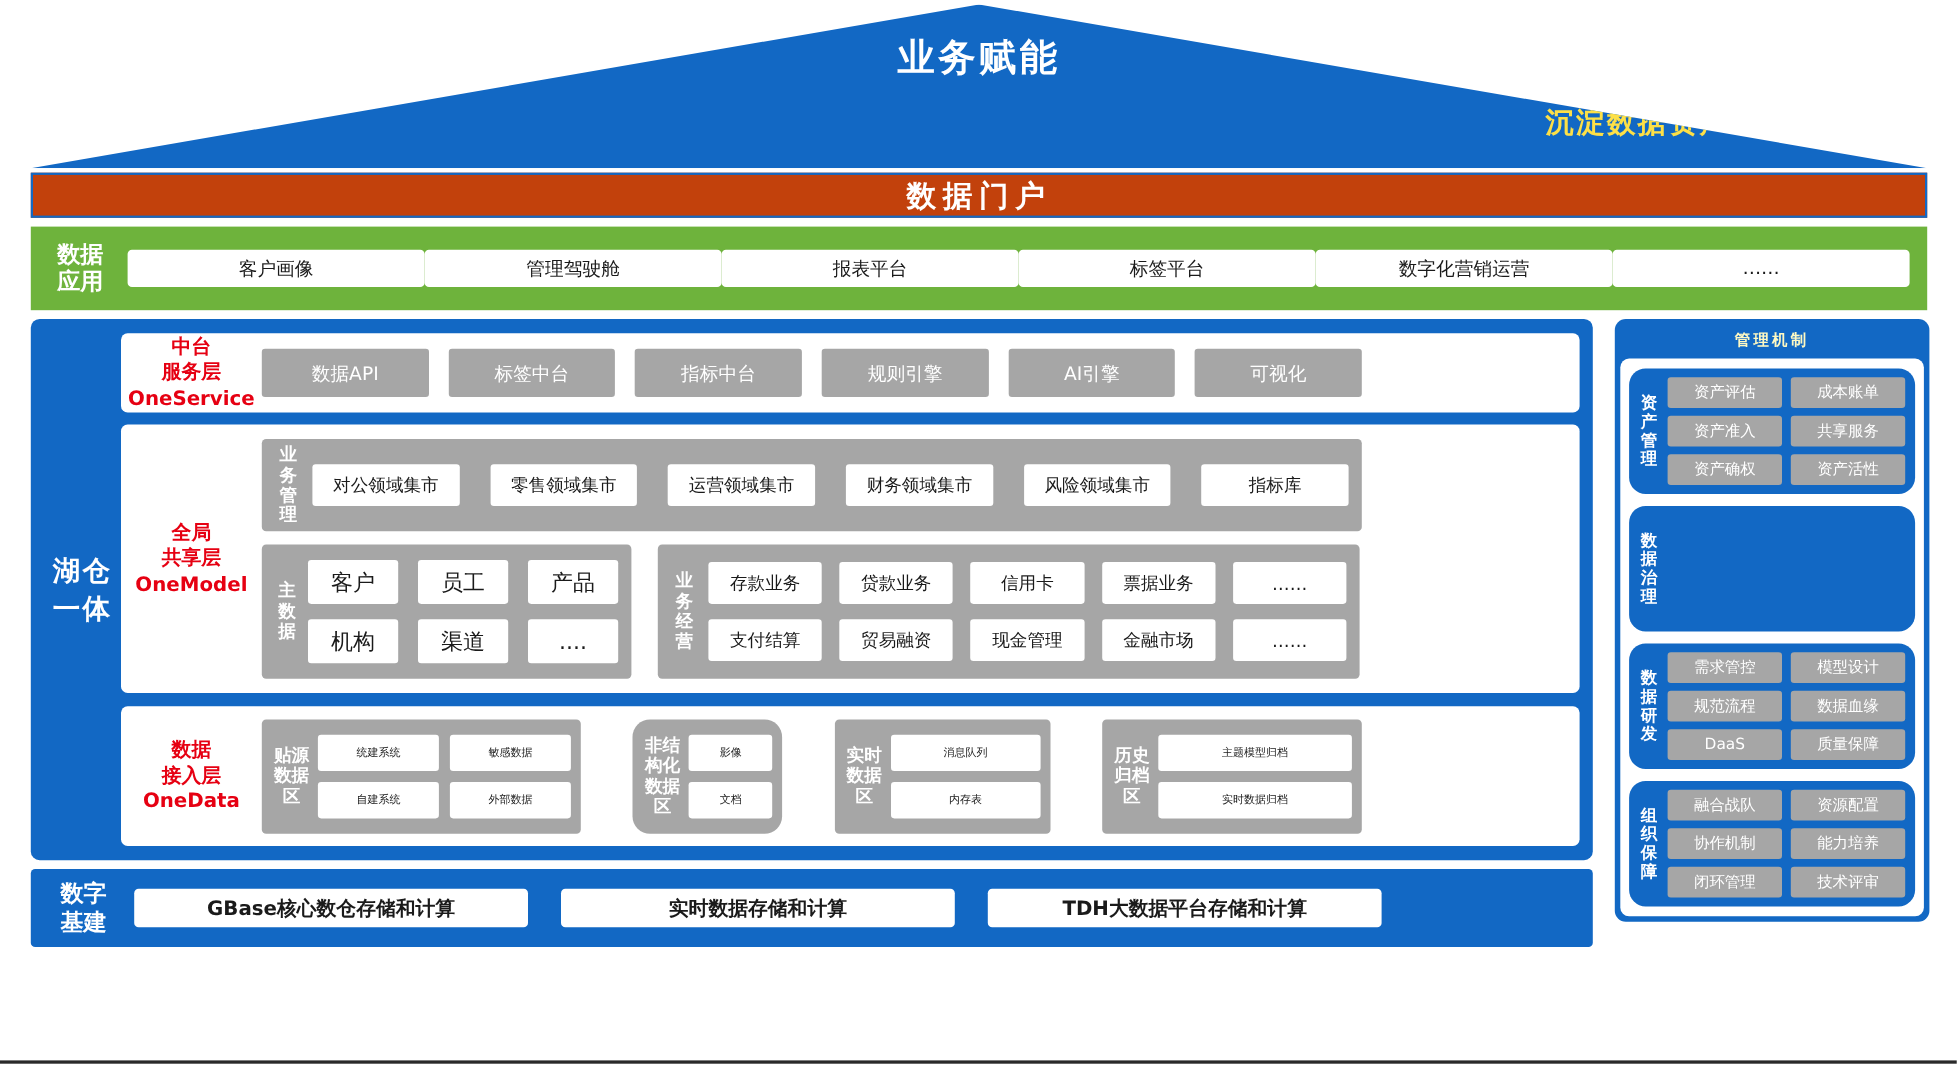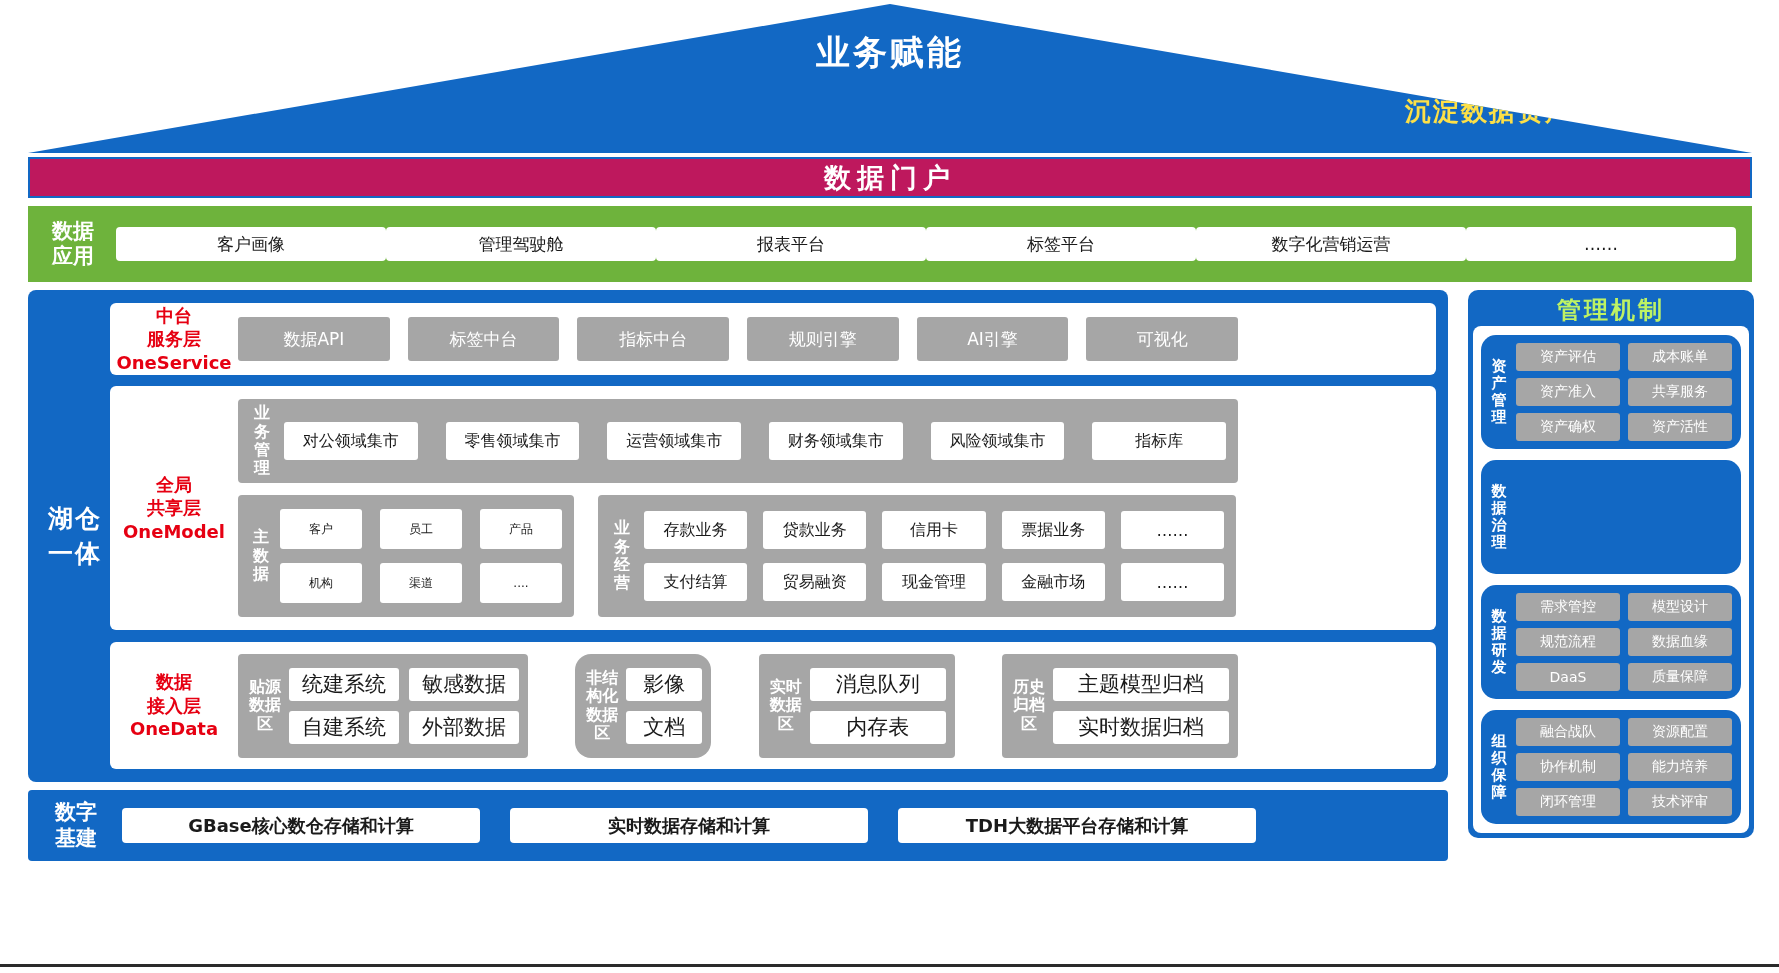--- a/index.html
+++ b/index.html
@@ -11,21 +11,21 @@
   
   #roof { position:absolute; left:28px; top:4px; width:1724px; height:149px;
           background:#1268c4; clip-path:polygon(50% 0, 100% 100%, 0 100%); }
   .roof-title { position:absolute; left:0; right:0; top:26px; text-align:center;
                 color:#fff; font-size:34px; font-weight:bold; letter-spacing:3px; }
   .roof-subtitle { position:absolute; left:0; right:0; top:90px; text-align:right;
                    color:#fde047; font-size:26px; font-weight:bold; letter-spacing:2px; }
 
   
   #portal { position:absolute; left:28px; top:157px; width:1724px; height:41px;
-            background:#be185d; border:2px solid #1268c4;
+            background:#c2410c; border:2px solid #1268c4;
             display:flex; align-items:center; justify-content:center;
             color:#fff; font-size:27px; font-weight:bold; letter-spacing:6px; }
 
   
   #app-row { position:absolute; left:28px; top:206px; width:1724px; height:76px;
              background:#6eb33c; display:flex; align-items:center; padding:0 16px; }
   .app-label { width:58px; flex-shrink:0; color:#fff; font-weight:bold; font-size:21px;
                line-height:1.2; text-align:center; }
   .app-items { flex:1; display:flex; margin-left:14px; }
   .app-btn { flex:1; height:34px; background:#fff; border-radius:4px;
@@ -60,53 +60,53 @@
 
   
   #biz-mgmt { height:84px; padding:0 12px; gap:10px; margin-bottom:12px; }
   #biz-mgmt .v-label { width:24px; font-size:16px; }
   .bm-items { flex:1; display:flex; gap:28px; }
   .bm-btn { flex:1; height:38px; font-size:16px; }
   .om-bottom { display:flex; gap:24px; }
   #master-data { width:336px; height:122px; padding:0 12px; gap:8px; }
   #master-data .v-label { width:22px; font-size:16px; }
   .md-grid { flex:1; display:grid; grid-template-columns:repeat(3,1fr); gap:14px 18px; }
-  .md-btn { height:40px; font-size:12px; }
+  .md-btn { height:40px; font-size:20px; }
   #biz-ops { width:638px; height:122px; padding:0 12px; gap:10px; }
   #biz-ops .v-label { width:24px; font-size:16px; }
   .bo-grid { flex:1; display:grid; grid-template-columns:repeat(5,1fr); gap:14px 16px; }
   .bo-btn { height:38px; font-size:16px; }
 
   
   .od-zones { width:1000px; flex-shrink:0; display:flex; justify-content:space-between; }
   .od-zone { height:104px; padding:0 9px; gap:6px; }
   .od-zone .v-label { width:36px; font-size:16px; }
   .zone-1 { width:290px; }
   .zone-2 { width:136px;border-radius:16px; }
   .zone-3 { width:196px; }
   .zone-4 { width:236px; }
   .od-grid { flex:1; display:grid; gap:10px 10px; }
   .od-grid.g2 { grid-template-columns:1fr 1fr; }
-  .od-btn { height:33px; font-size:21px; }
+  .od-btn { height:33px; font-size:10px; }
 
   
   #infra-bar { position:absolute; left:28px; top:790px; width:1420px; height:71px;
                background:#1268c4; border-radius:4px; display:flex; align-items:center; padding:0 16px; }
   .infra-label { width:64px; flex-shrink:0; color:#fff; font-weight:bold; font-size:21px;
                  line-height:1.2; text-align:center; }
   .infra-items { display:flex; gap:30px; margin-left:14px; }
   .infra-btn { width:358px; height:35px; background:#fff; border-radius:4px;
                display:flex; align-items:center; justify-content:center;
                font-size:18px; font-weight:bold; color:#1a1a1a; }
 
   
   #sidebar { position:absolute; left:1468px; top:290px; width:286px; height:548px;
              background:#1268c4; border-radius:10px; padding:4px 5px 5px;
              display:flex; flex-direction:column; }
-  .sidebar-title { height:32px; color:#bef264; font-weight:bold; font-size:24px; letter-spacing:3px;
+  .sidebar-title { height:32px; color:#fef9c3; font-weight:bold; font-size:14px; letter-spacing:3px;
                    display:flex; align-items:center; justify-content:center; }
   .sidebar-body { flex:1; background:#fff; border-radius:8px; padding:9px 8px;
                   display:flex; flex-direction:column; gap:11px; }
   .mgmt-section { flex:1; background:#1268c4; border-radius:15px; padding:7px 9px;
                   display:flex; align-items:center; gap:8px; }
   .mgmt-section .v-label { width:18px; font-size:15px; }
   .mgmt-grid { flex:1; display:grid; grid-template-columns:1fr 1fr; gap:7px 8px; }
   .mgmt-btn { height:28px; font-size:14px; }
 
   

